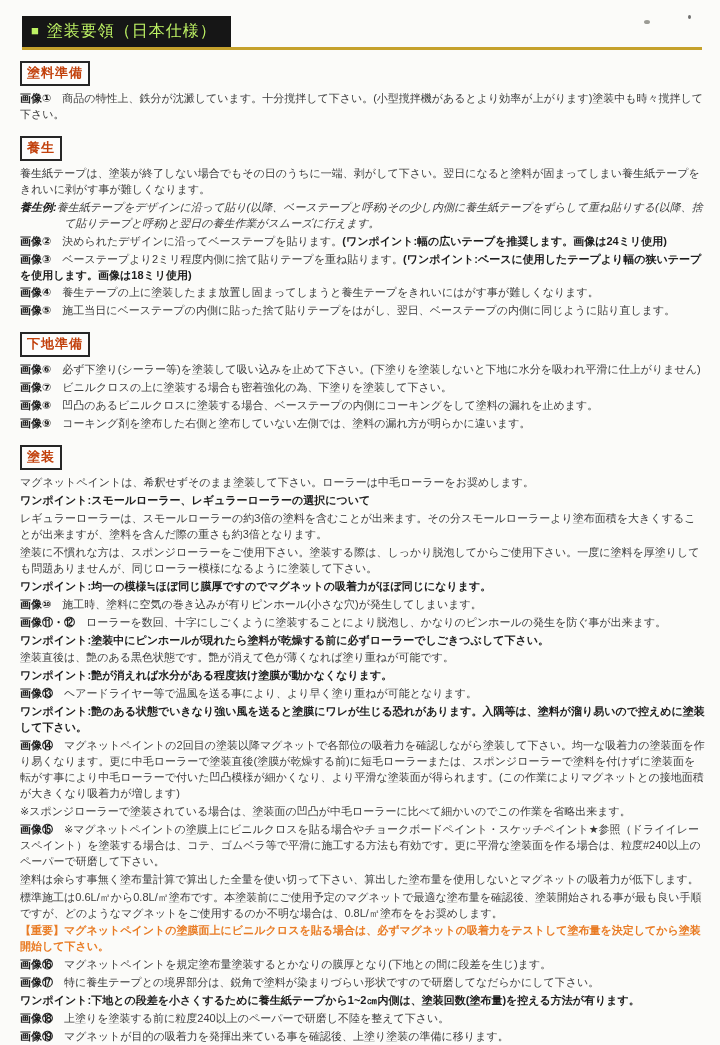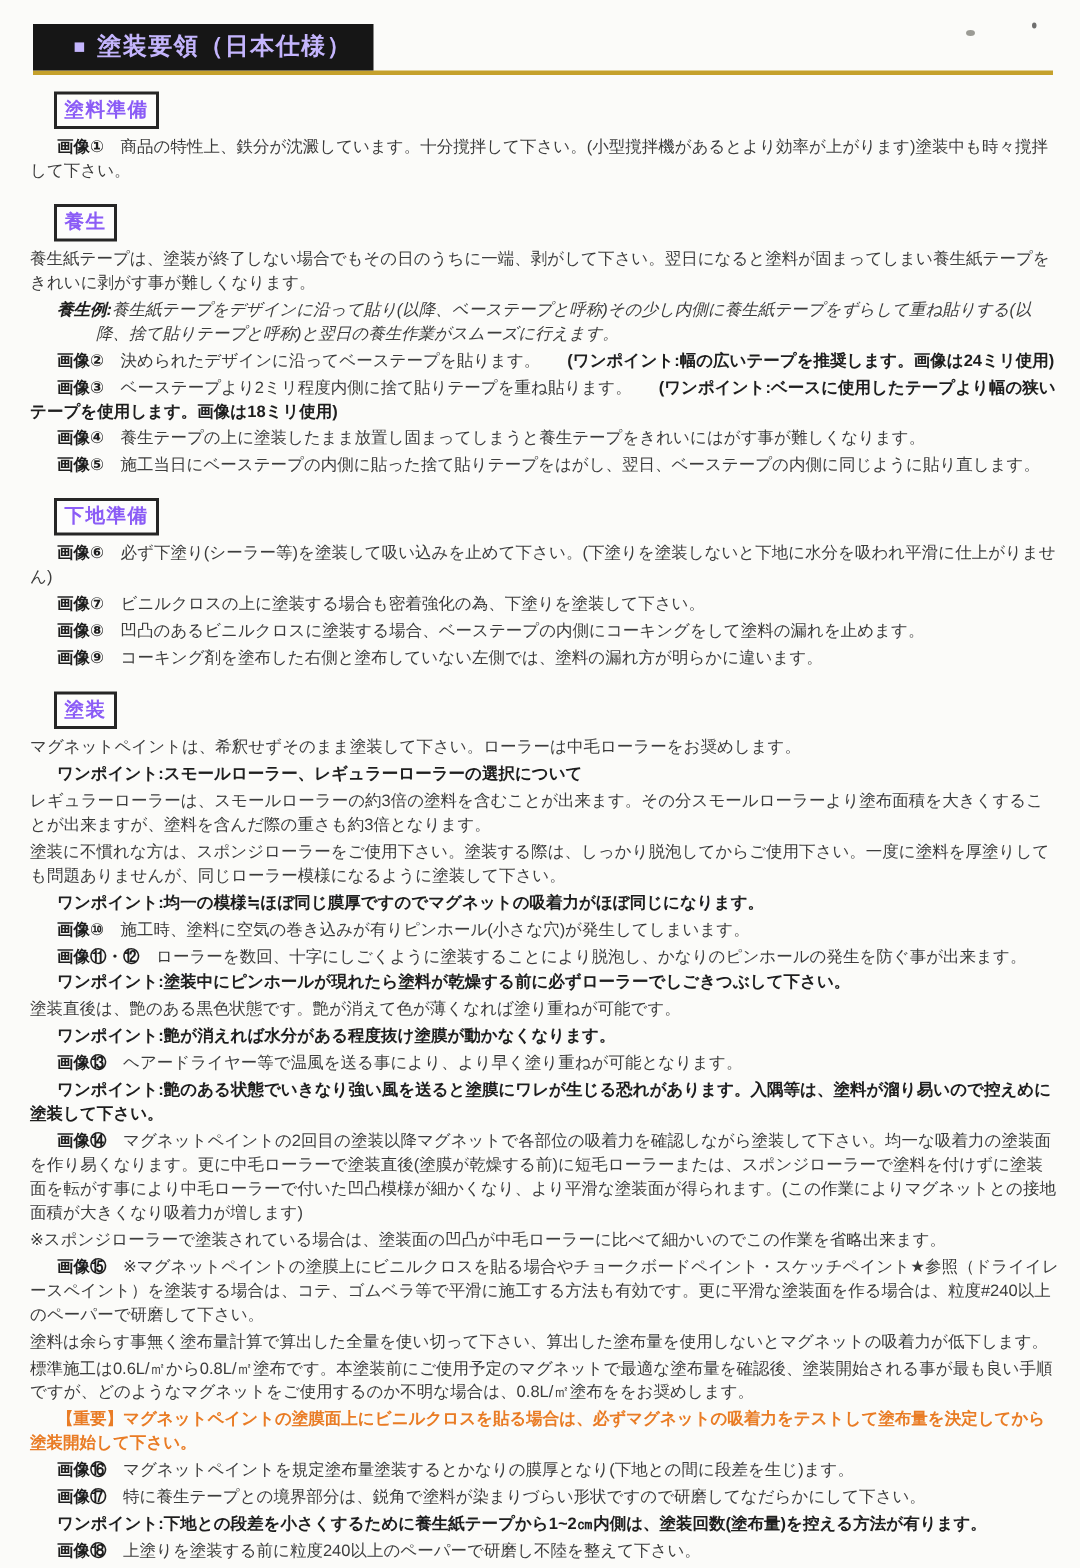--- a/index.html
+++ b/index.html
@@ -3,33 +3,33 @@
 <meta charset="utf-8">
 <style>
   html,body{margin:0;padding:0;}
   body{
     width:720px;min-height:1045px;background:#fbfbf9;
     font-family:"Liberation Sans","DejaVu Sans",sans-serif;
     color:#3c3c3c;position:relative;overflow:hidden;
   }
   .page{padding:16px 14px 30px 20px;}
   .title-box{
-    display:inline-block;background:#161616;color:#c4b5fd;
-    font-weight:bold;font-size:16px;letter-spacing:1px;
-    padding:5px 14px 5px 27px;margin-left:2px;
+    display:inline-block;background:#161616;color:#bef264;
+    font-weight:normal;font-size:16px;letter-spacing:1px;
+    padding:5px 14px 5px 9px;margin-left:2px;
   }
   .title-box .sq{font-size:13px;margin-right:7px;position:relative;top:-1px;}
   .gold-rule{height:3px;background:#c5a12c;margin:0 4px 0 2px;}
   .sec-heading{
     display:inline-block;border:2px solid #262626;background:#fdfdfc;
-    font-weight:bold;font-size:13px;color:#8b5cf6;
-    padding:1px 5px 2px;margin:11px 16px 5px;letter-spacing:1px;
+    font-weight:bold;font-size:13px;color:#c2410c;
+    padding:1px 5px 2px;margin:11px 0 5px;letter-spacing:1px;
   }
   p.line{margin:0 0 2px;font-size:11px;line-height:1.45;color:#3c3c3c;}
-  p.line .b{font-weight:bold;color:#1e1e1e;margin-left:18px;}
+  p.line .b{font-weight:bold;color:#1e1e1e;}
   p.line.hang{padding-left:44px;text-indent:-44px;font-style:italic;}
   .speck{position:absolute;border-radius:50%;}
   .speck.s1{left:644px;top:20px;width:6px;height:4px;background:#9b9b95;}
   .speck.s2{left:688px;top:15px;width:3px;height:4px;background:#6f6f6f;}
 </style>
 </head>
 <body>
 
 <div class="page">
   <div>

